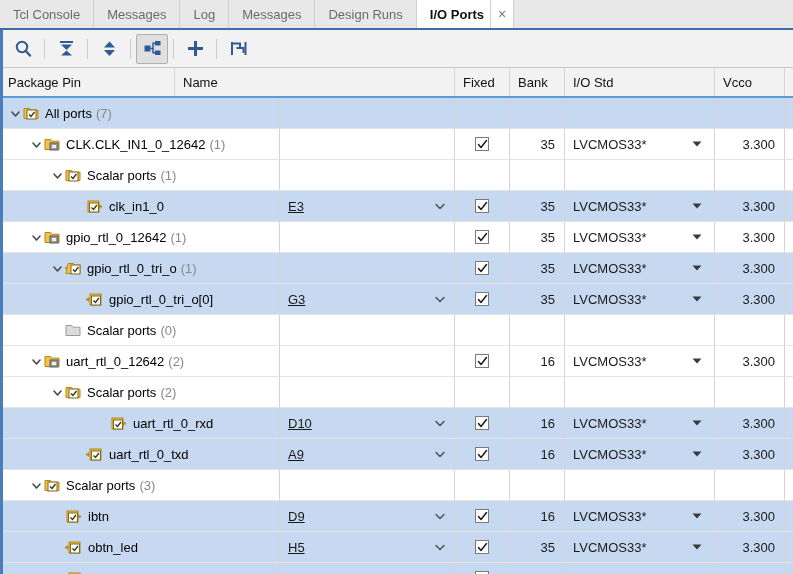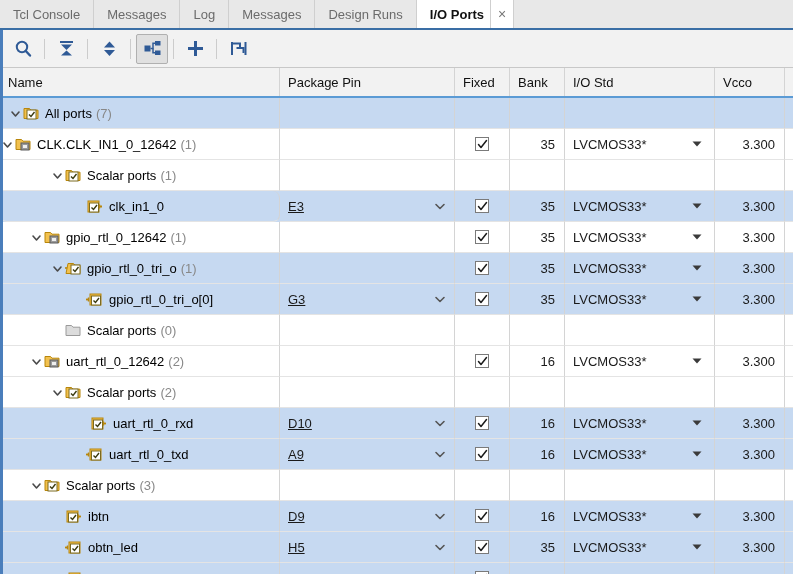--- a/index.html
+++ b/index.html
@@ -179,25 +179,25 @@
         <svg width="19" height="19" viewBox="0 0 19 19">
           <path d="M3 3 L3 16" stroke="#2f5a96" stroke-width="2"></path>
           <path d="M3 4.5 L11 4.5 L11 10" stroke="#2f5a96" stroke-width="2" fill="none"></path>
           <path d="M7.5 9 L14.5 9 L14.5 14" stroke="#2f5a96" stroke-width="2" fill="none"></path>
           <path d="M16.5 3 L16.5 16" stroke="#2f5a96" stroke-width="2"></path>
         </svg>
       </div>
     </div>
 
   <div class="thead" id="thead">
+      <div class="th" style="width:175px;flex:0 0 175px;">
+        <span>Package Pin</span>
+      </div>
       <div class="th" style="width:280px;flex:0 0 280px;">
         <span>Name</span>
-      </div>
-      <div class="th" style="width:175px;flex:0 0 175px;">
-        <span>Package Pin</span>
       </div>
       <div class="th" style="width:55px;flex:0 0 55px;">
         <span>Fixed</span>
       </div>
       <div class="th" style="width:55px;flex:0 0 55px;">
         <span>Bank</span>
       </div>
       <div class="th" style="width:150px;flex:0 0 150px;">
         <span>I/O Std</span>
       </div>
@@ -240,21 +240,21 @@
           <div class="iocell">
             <span class="iotext"></span>
           </div>
         </div>
         <div class="cell num" style="width:70px;flex:0 0 70px;">
           <span></span>
         </div>
         <div class="cell" style="width:8px;flex:0 0 8px;"></div>
       </div>
       <div class="row odd">
-        <div class="cell name" style="width:280px;flex:0 0 280px;">
+        <div class="cell name" style="width:280px;flex:0 0 280px;padding-left:29px;">
           <div class="namewrap">
             <span class="arrow">
               <svg width="11" height="11" viewBox="0 0 11 11">
                 <path d="M2 4 L5.5 8 L9 4" fill="none" stroke="#4a4a4a" stroke-width="1.6" stroke-linecap="round" stroke-linejoin="round"></path>
               </svg>
             </span>
             <span class="icn">
               <svg width="16" height="16" viewBox="0 0 16 16">
                 <path d="M1 3.5 L6.5 3.5 L8 5.2 L15 5.2 L15 13.5 L1 13.5 Z" fill="#f2c14e" stroke="#b8860b" stroke-width="1"></path>
                 <rect x="6" y="7" width="8" height="7" fill="#9a9a9a" stroke="#5a5a5a" stroke-width="1"></rect>
@@ -659,21 +659,21 @@
           <div class="iocell">
             <span class="iotext"></span>
           </div>
         </div>
         <div class="cell num" style="width:70px;flex:0 0 70px;">
           <span></span>
         </div>
         <div class="cell" style="width:8px;flex:0 0 8px;"></div>
       </div>
       <div class="row sel">
-        <div class="cell name" style="width:280px;flex:0 0 280px;padding-left:75px;">
+        <div class="cell name" style="width:280px;flex:0 0 280px;padding-left:95px;">
           <div class="namewrap">
             <span class="arrow empty">
               <svg width="11" height="11" viewBox="0 0 11 11">
                 <path d="M2 4 L5.5 8 L9 4" fill="none" stroke="#4a4a4a" stroke-width="1.6" stroke-linecap="round" stroke-linejoin="round"></path>
               </svg>
             </span>
             <span class="icn">
               <svg width="17" height="17" viewBox="0 0 17 17">
                 <rect x="2" y="3" width="11" height="11" fill="#f2c14e" stroke="#b8860b" stroke-width="1"></rect>
                 <rect x="3.5" y="5" width="9" height="9" fill="#ffffff" stroke="#7a6a20" stroke-width="1"></rect>

